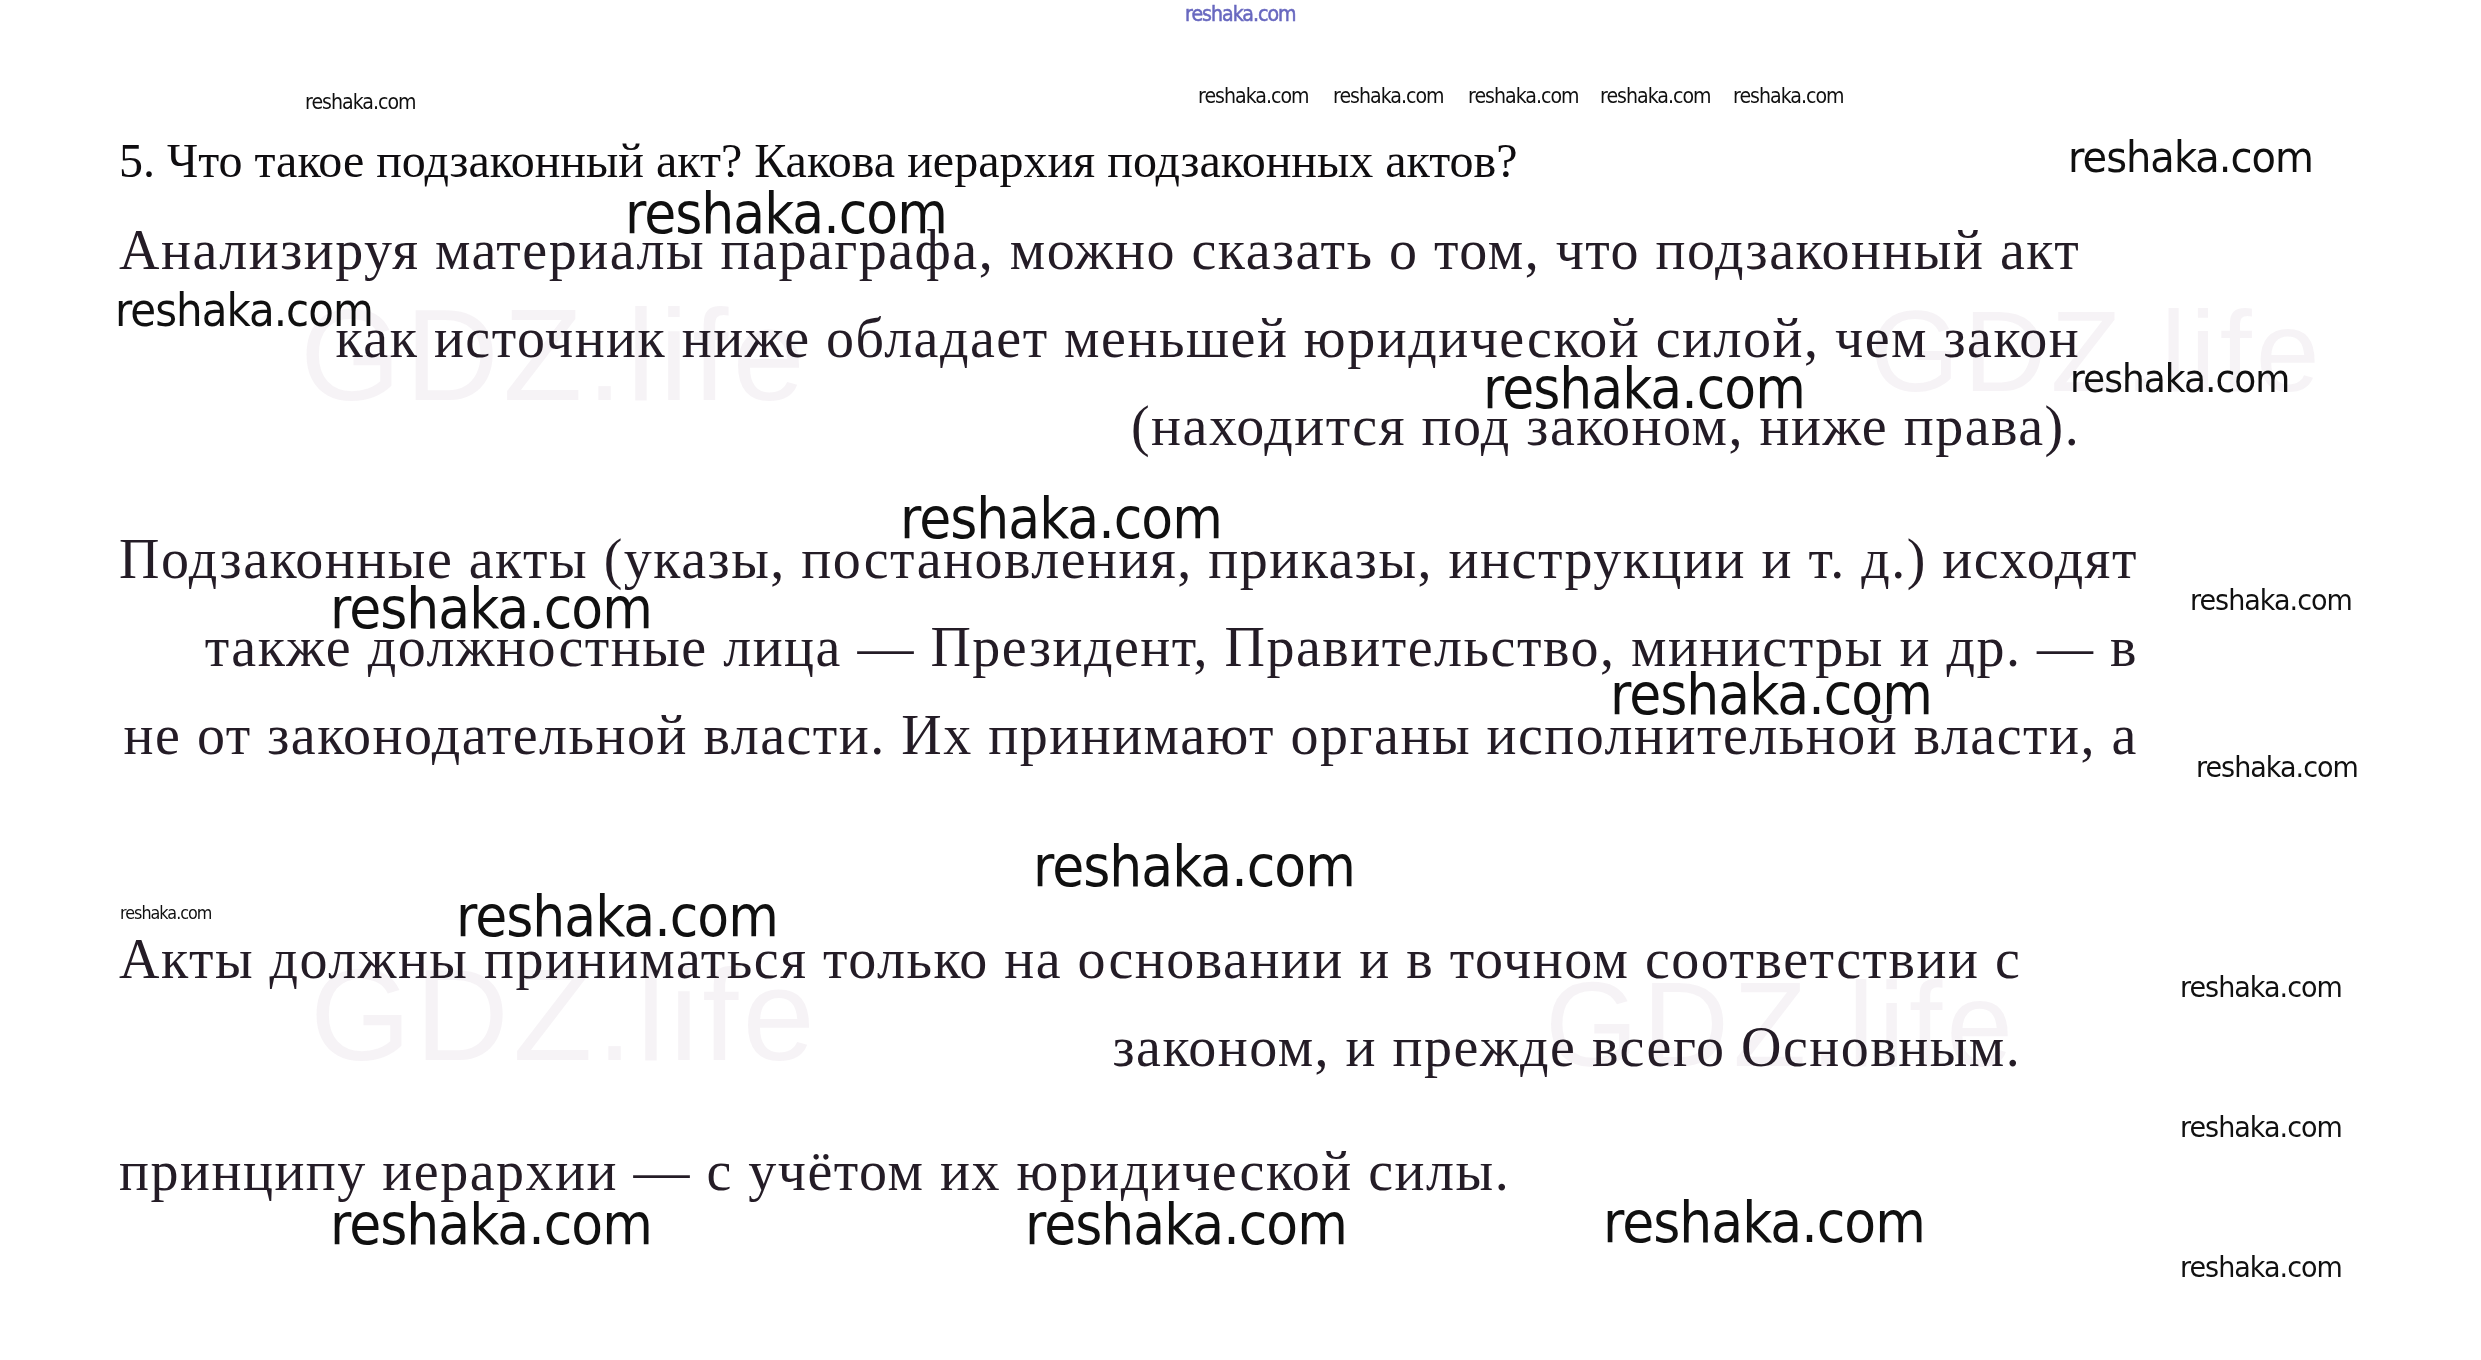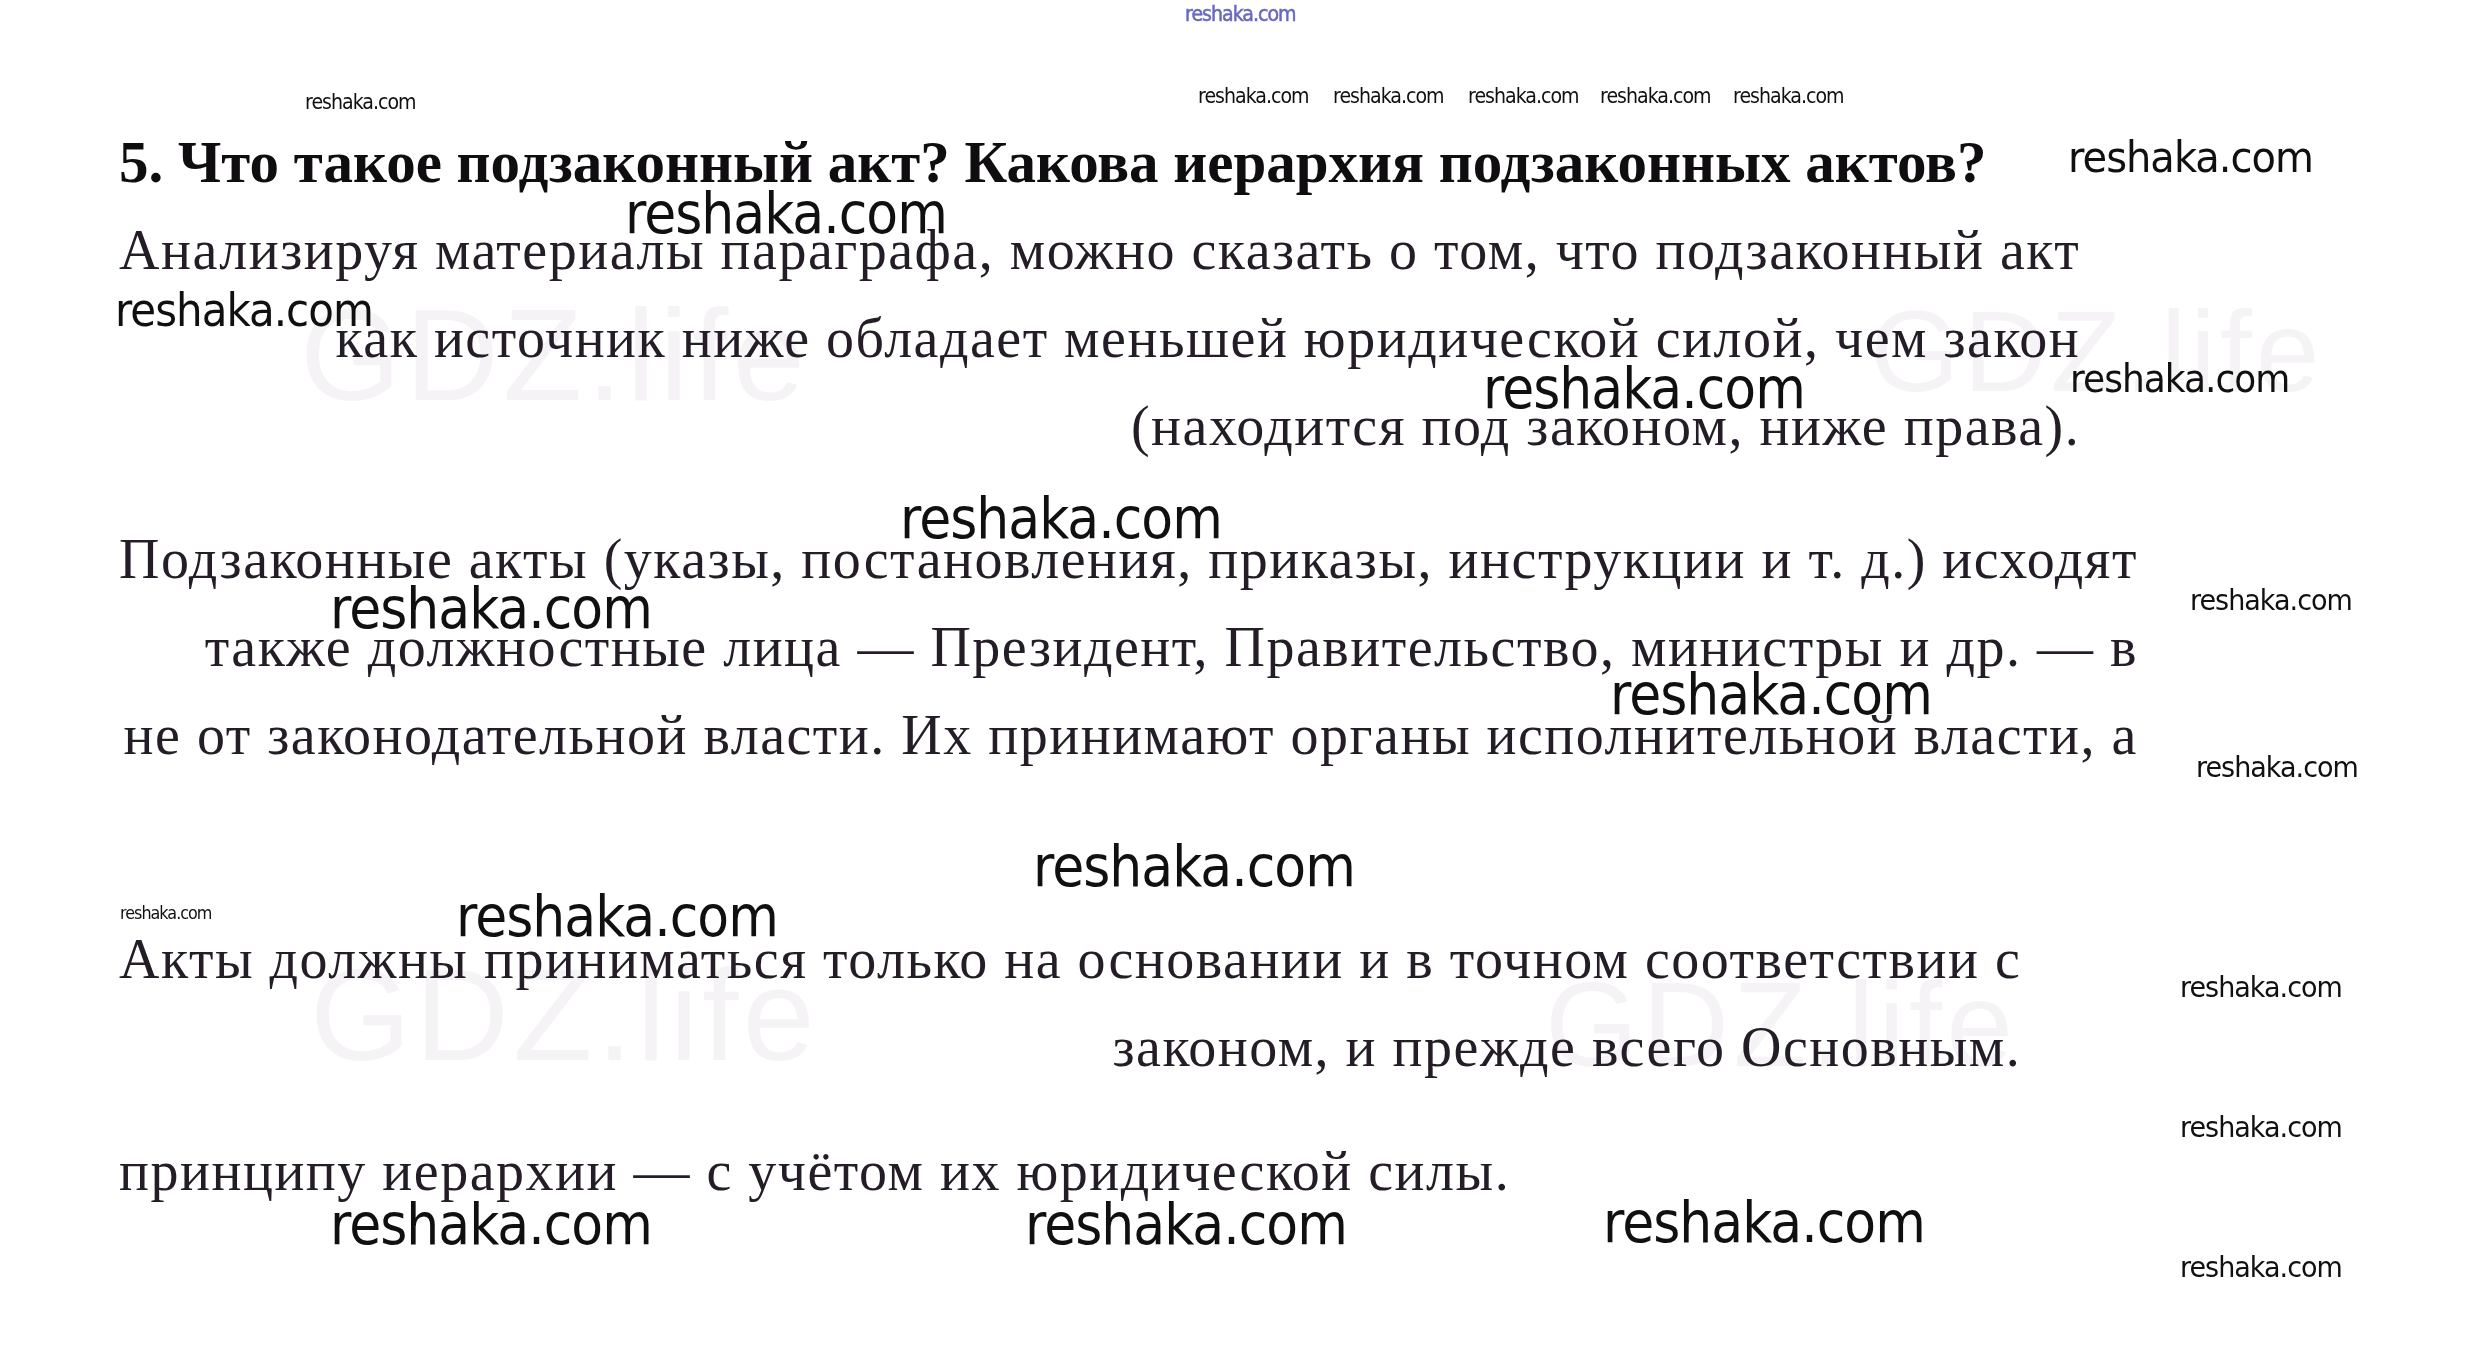--- a/index.html
+++ b/index.html
@@ -36,23 +36,23 @@
   }
   .wm.blue{
     color:#4343b0;
     opacity:0.8;
     -webkit-text-stroke:0.5px #4343b0;
     font-weight:normal;
   }
   
   .doc-title{
     position:absolute;
-    left:119px;top:88px;
-    font-size:59px;
-    font-weight:bold;
+    left:119px;top:101px;
+    font-size:48px;
+    font-weight:normal;
     color:#0f0d10;
     letter-spacing:0px;
     white-space:nowrap;
   }
   .para{
     position:absolute;
     left:119px;
     color:#241c26;
     font-size:56px;
     letter-spacing:1.5px;

